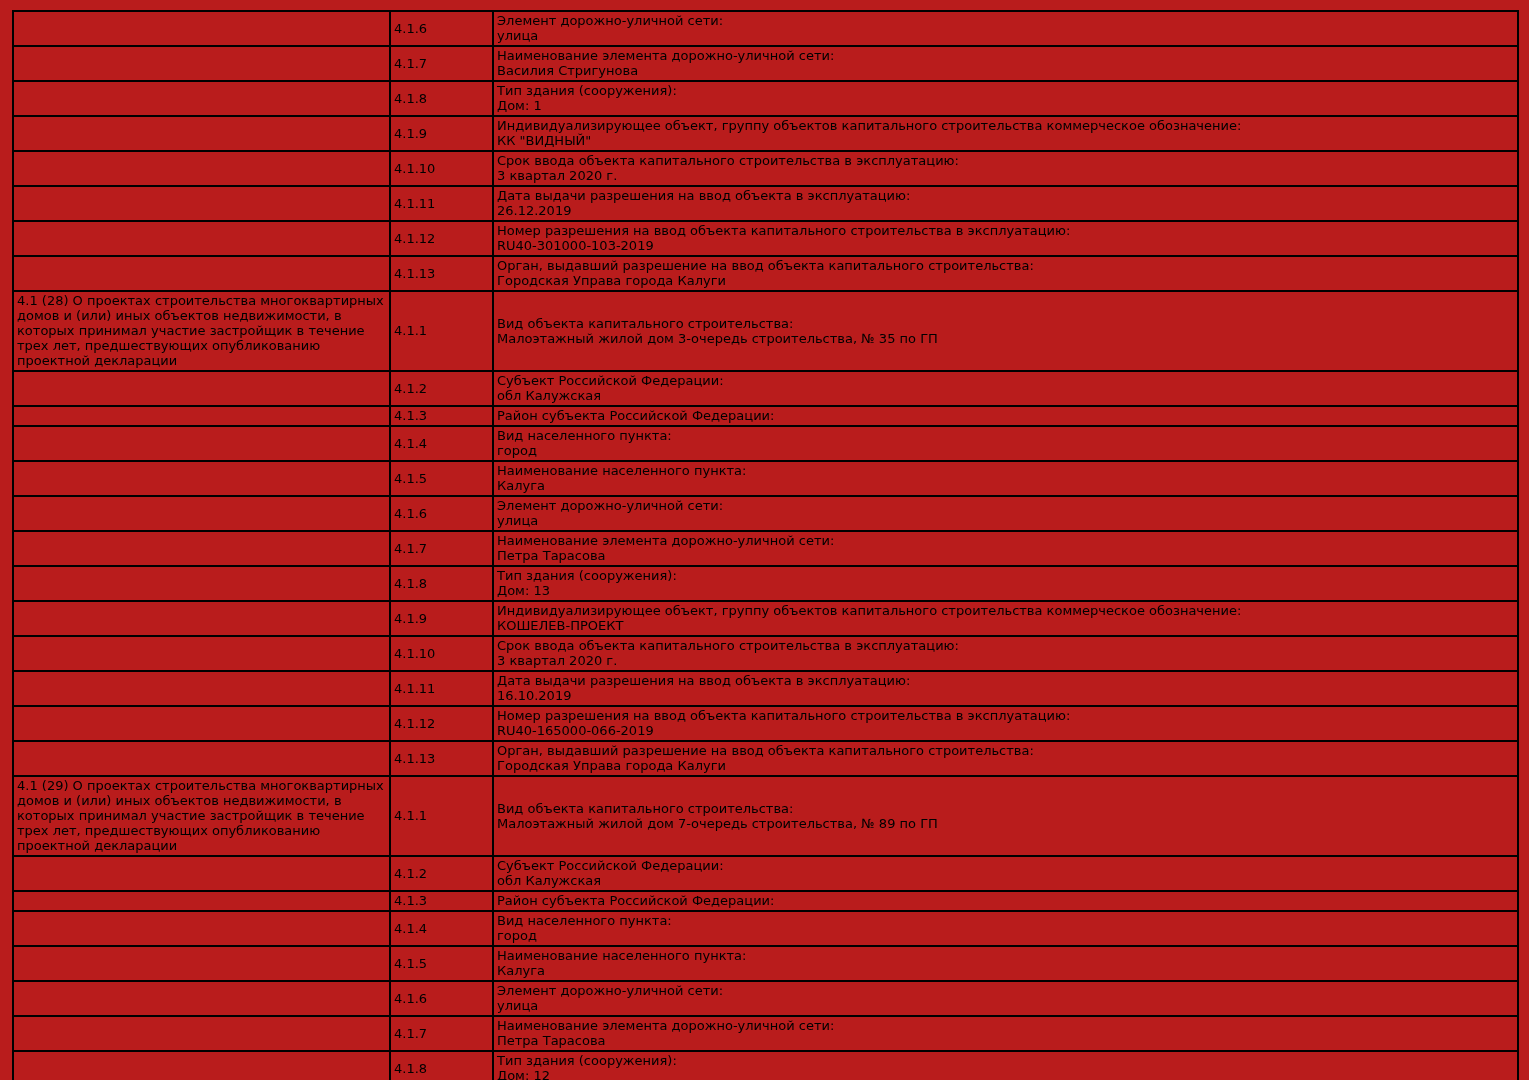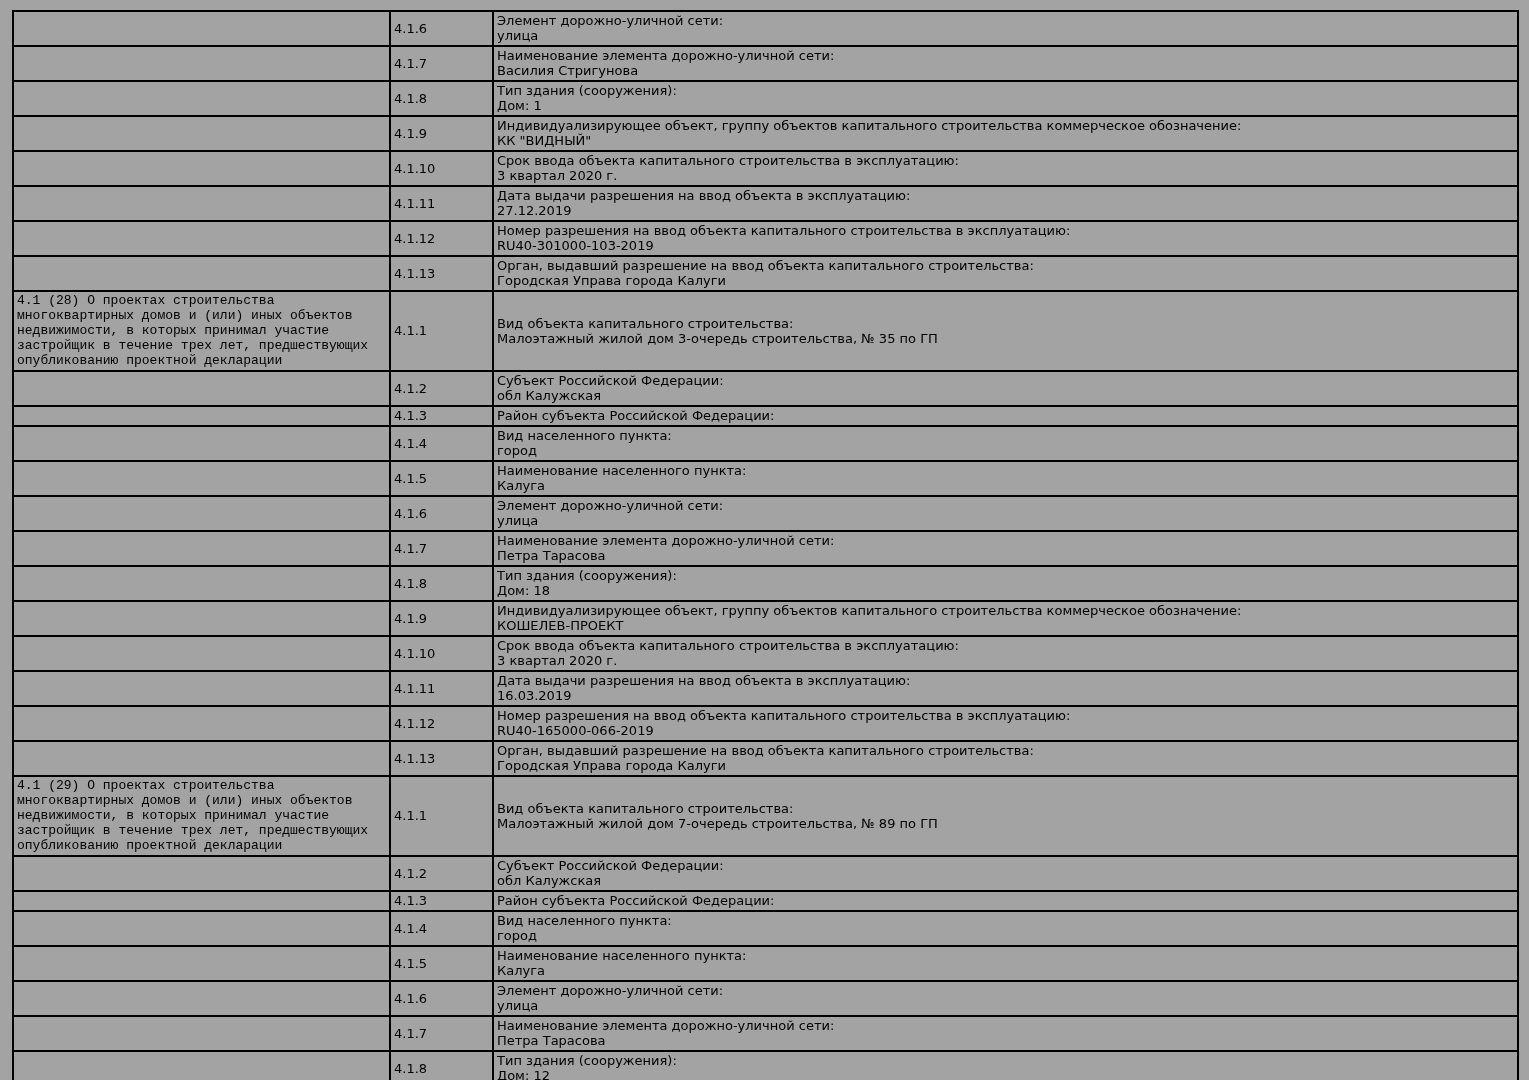--- a/index.html
+++ b/index.html
@@ -4,21 +4,21 @@
 <style>
   html, body {
     margin: 0;
     padding: 0;
     background: #ffffff;
   }
   .page {
     position: relative;
     width: 1529px;
     height: 1080px;
-    background: #a3a3a3;
+    background: #b91c1c;
     font-family: "DejaVu Sans", "Liberation Sans", sans-serif;
     color: #000000;
     overflow: hidden;
   }
   table.decl {
     position: absolute;
     left: 12px;
     top: 10px;
     width: 1505px;
     border-collapse: collapse;
@@ -29,21 +29,20 @@
     padding: 1px 3px 2px 3px;
     font-size: 13px;
     line-height: 15px;
     vertical-align: middle;
     overflow: hidden;
     word-wrap: break-word;
   }
   td.left-cell {
     vertical-align: top;
     padding-top: 0;
-    font-family: Liberation Mono, monospace;
   }
   td.code-cell {
     vertical-align: middle;
   }
   td.content-cell {
     vertical-align: middle;
   }
   .row-label {
     font-weight: normal;
     white-space: normal;
@@ -109,21 +108,21 @@
           <td class="content-cell">
             <span class="cell-inner row-label">Срок ввода объекта капитального строительства в эксплуатацию:</span>
             <span class="cell-inner"><span class="row-value">3 квартал 2020 г.</span></span>
           </td>
         </tr>
         <tr>
           <td class="left-cell"></td>
           <td class="code-cell"><span>4.1.11</span></td>
           <td class="content-cell">
             <span class="cell-inner row-label">Дата выдачи разрешения на ввод объекта в эксплуатацию:</span>
-            <span class="cell-inner"><span class="row-value">27.12.2019</span></span>
+            <span class="cell-inner"><span class="row-value">26.12.2019</span></span>
           </td>
         </tr>
         <tr>
           <td class="left-cell"></td>
           <td class="code-cell"><span>4.1.12</span></td>
           <td class="content-cell">
             <span class="cell-inner row-label">Номер разрешения на ввод объекта капитального строительства в эксплуатацию:</span>
             <span class="cell-inner"><span class="row-value">RU40-301000-103-2019</span></span>
           </td>
         </tr>
@@ -190,21 +189,21 @@
           <td class="content-cell">
             <span class="cell-inner row-label">Наименование элемента дорожно-уличной сети:</span>
             <span class="cell-inner"><span class="row-value">Петра Тарасова</span></span>
           </td>
         </tr>
         <tr>
           <td class="left-cell"></td>
           <td class="code-cell"><span>4.1.8</span></td>
           <td class="content-cell">
             <span class="cell-inner row-label">Тип здания (сооружения):</span>
-            <span class="cell-inner"><span class="value-prefix">Дом: </span><span class="row-value">18</span></span>
+            <span class="cell-inner"><span class="value-prefix">Дом: </span><span class="row-value">13</span></span>
           </td>
         </tr>
         <tr>
           <td class="left-cell"></td>
           <td class="code-cell"><span>4.1.9</span></td>
           <td class="content-cell">
             <span class="cell-inner row-label">Индивидуализирующее объект, группу объектов капитального строительства коммерческое обозначение:</span>
             <span class="cell-inner"><span class="row-value">КОШЕЛЕВ-ПРОЕКТ</span></span>
           </td>
         </tr>
@@ -214,21 +213,21 @@
           <td class="content-cell">
             <span class="cell-inner row-label">Срок ввода объекта капитального строительства в эксплуатацию:</span>
             <span class="cell-inner"><span class="row-value">3 квартал 2020 г.</span></span>
           </td>
         </tr>
         <tr>
           <td class="left-cell"></td>
           <td class="code-cell"><span>4.1.11</span></td>
           <td class="content-cell">
             <span class="cell-inner row-label">Дата выдачи разрешения на ввод объекта в эксплуатацию:</span>
-            <span class="cell-inner"><span class="row-value">16.03.2019</span></span>
+            <span class="cell-inner"><span class="row-value">16.10.2019</span></span>
           </td>
         </tr>
         <tr>
           <td class="left-cell"></td>
           <td class="code-cell"><span>4.1.12</span></td>
           <td class="content-cell">
             <span class="cell-inner row-label">Номер разрешения на ввод объекта капитального строительства в эксплуатацию:</span>
             <span class="cell-inner"><span class="row-value">RU40-165000-066-2019</span></span>
           </td>
         </tr>

